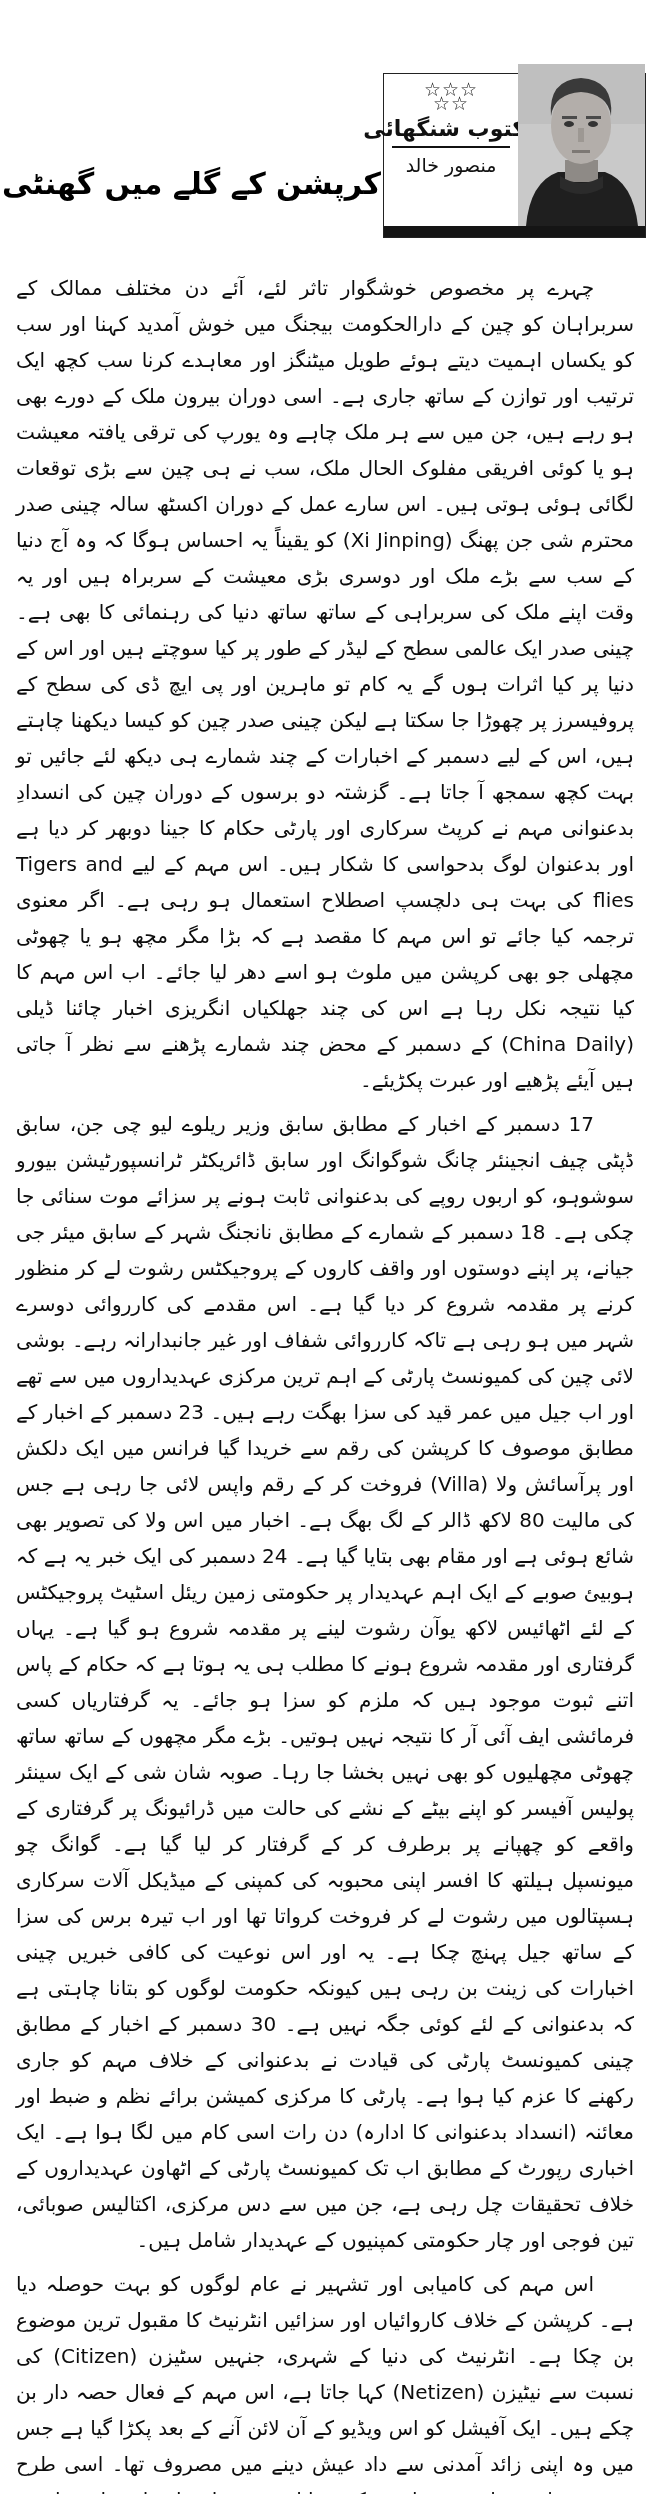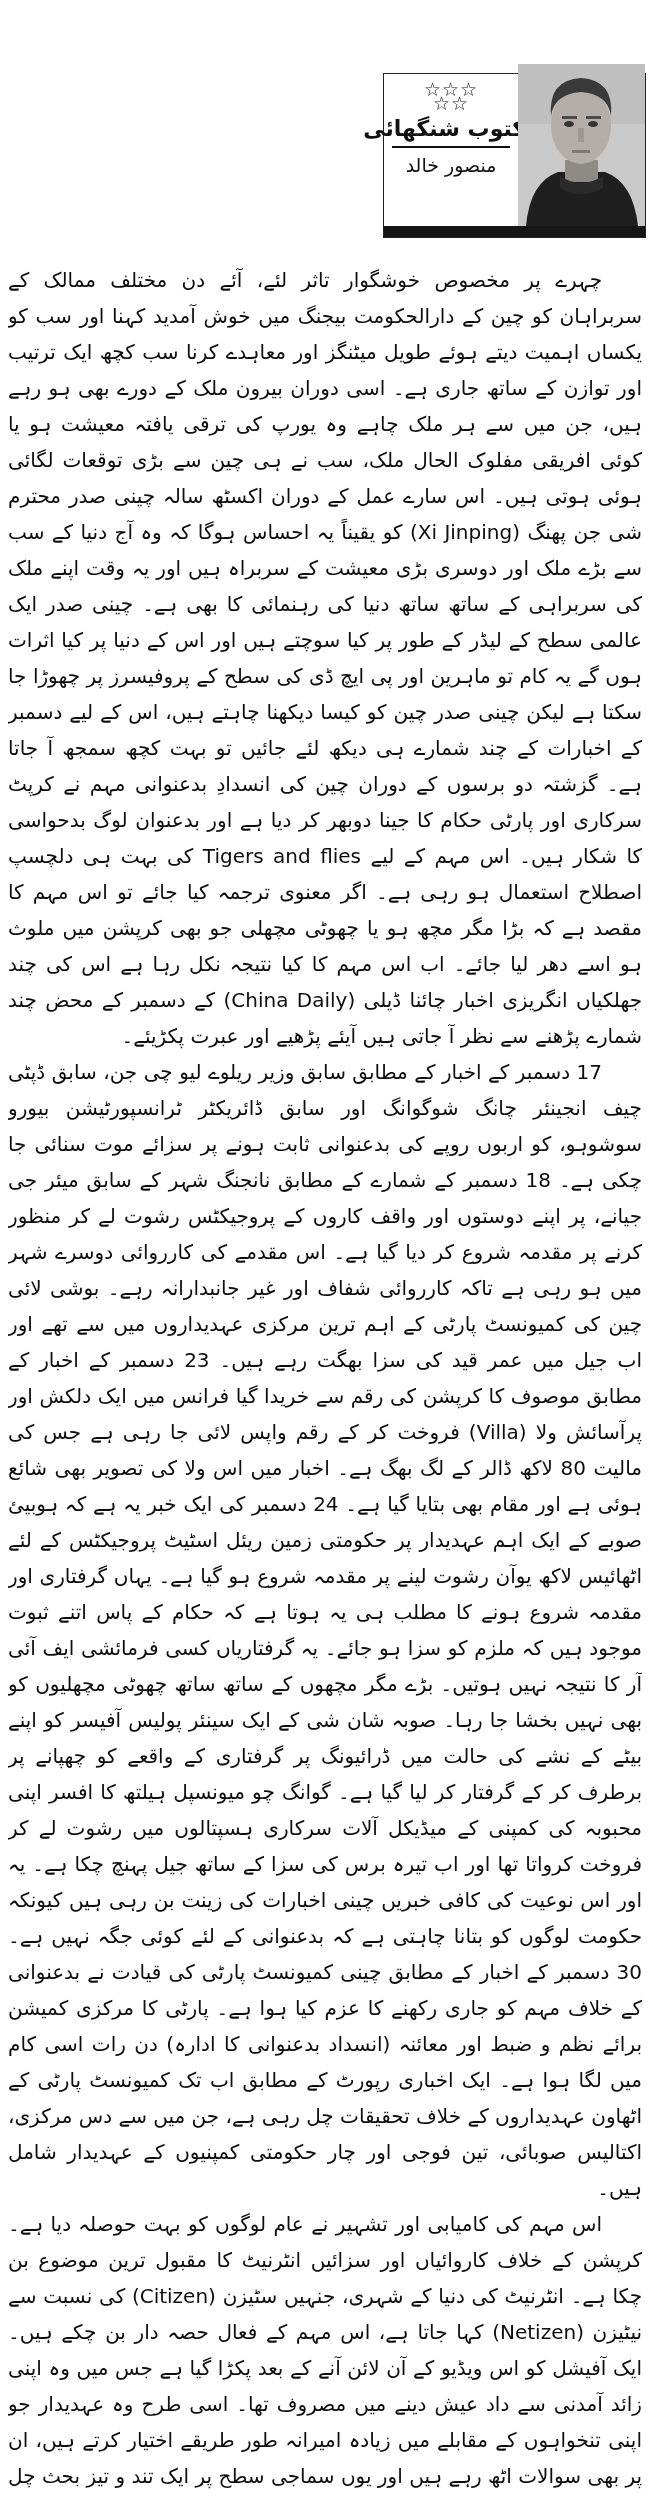--- a/index.html
+++ b/index.html
@@ -92,21 +92,21 @@
     width: 634px;
     height: 2232px;
     overflow: hidden;
     direction: rtl;
     text-align: justify;
     font-size: 20px;
     line-height: 36px;
     color: #0d0d0d;
   }
   .article p {
-    margin: 0;
+    margin: 8px;
     text-indent: 40px;
   }
 </style>
 </head>
 <body>
 
 <div class="page">
 
   <div class="masthead">
     <div class="masthead-left">
@@ -137,20 +137,21 @@
         <ellipse cx="51" cy="60" rx="5" ry="3" fill="#333"></ellipse>
         <ellipse cx="75" cy="60" rx="5" ry="3" fill="#333"></ellipse>
 
         <rect x="60" y="64" width="6" height="14" fill="#9d9893"></rect>
         <rect x="54" y="86" width="18" height="3" fill="#7d7874"></rect>
       </svg>
     </div>
     <div class="masthead-bar"></div>
   </div>
 
+  <div class="headline">کرپشن کے گلے میں گھنٹی</div>
 
   <div class="article">
     <p>چہرے پر مخصوص خوشگوار تاثر لئے، آئے دن مختلف ممالک کے سربراہان کو چین کے دارالحکومت بیجنگ میں خوش آمدید کہنا اور سب کو یکساں اہمیت دیتے ہوئے طویل میٹنگز اور معاہدے کرنا سب کچھ ایک ترتیب اور توازن کے ساتھ جاری ہے۔ اسی دوران بیرون ملک کے دورے بھی ہو رہے ہیں، جن میں سے ہر ملک چاہے وہ یورپ کی ترقی یافتہ معیشت ہو یا کوئی افریقی مفلوک الحال ملک، سب نے ہی چین سے بڑی توقعات لگائی ہوئی ہوتی ہیں۔ اس سارے عمل کے دوران اکسٹھ سالہ چینی صدر محترم شی جن پھنگ (Xi Jinping) کو یقیناً یہ احساس ہوگا کہ وہ آج دنیا کے سب سے بڑے ملک اور دوسری بڑی معیشت کے سربراہ ہیں اور یہ وقت اپنے ملک کی سربراہی کے ساتھ ساتھ دنیا کی رہنمائی کا بھی ہے۔ چینی صدر ایک عالمی سطح کے لیڈر کے طور پر کیا سوچتے ہیں اور اس کے دنیا پر کیا اثرات ہوں گے یہ کام تو ماہرین اور پی ایچ ڈی کی سطح کے پروفیسرز پر چھوڑا جا سکتا ہے لیکن چینی صدر چین کو کیسا دیکھنا چاہتے ہیں، اس کے لیے دسمبر کے اخبارات کے چند شمارے ہی دیکھ لئے جائیں تو بہت کچھ سمجھ آ جاتا ہے۔ گزشتہ دو برسوں کے دوران چین کی انسدادِ بدعنوانی مہم نے کرپٹ سرکاری اور پارٹی حکام کا جینا دوبھر کر دیا ہے اور بدعنوان لوگ بدحواسی کا شکار ہیں۔ اس مہم کے لیے Tigers and flies کی بہت ہی دلچسپ اصطلاح استعمال ہو رہی ہے۔ اگر معنوی ترجمہ کیا جائے تو اس مہم کا مقصد ہے کہ بڑا مگر مچھ ہو یا چھوٹی مچھلی جو بھی کرپشن میں ملوث ہو اسے دھر لیا جائے۔ اب اس مہم کا کیا نتیجہ نکل رہا ہے اس کی چند جھلکیاں انگریزی اخبار چائنا ڈیلی (China Daily) کے دسمبر کے محض چند شمارے پڑھنے سے نظر آ جاتی ہیں آیئے پڑھیے اور عبرت پکڑیئے۔</p>
     <p>17 دسمبر کے اخبار کے مطابق سابق وزیر ریلوے لیو چی جن، سابق ڈپٹی چیف انجینئر چانگ شوگوانگ اور سابق ڈائریکٹر ٹرانسپورٹیشن بیورو سوشوہو، کو اربوں روپے کی بدعنوانی ثابت ہونے پر سزائے موت سنائی جا چکی ہے۔ 18 دسمبر کے شمارے کے مطابق نانجنگ شہر کے سابق میئر جی جیانے، پر اپنے دوستوں اور واقف کاروں کے پروجیکٹس رشوت لے کر منظور کرنے پر مقدمہ شروع کر دیا گیا ہے۔ اس مقدمے کی کارروائی دوسرے شہر میں ہو رہی ہے تاکہ کارروائی شفاف اور غیر جانبدارانہ رہے۔ بوشی لائی چین کی کمیونسٹ پارٹی کے اہم ترین مرکزی عہدیداروں میں سے تھے اور اب جیل میں عمر قید کی سزا بھگت رہے ہیں۔ 23 دسمبر کے اخبار کے مطابق موصوف کا کرپشن کی رقم سے خریدا گیا فرانس میں ایک دلکش اور پرآسائش ولا (Villa) فروخت کر کے رقم واپس لائی جا رہی ہے جس کی مالیت 80 لاکھ ڈالر کے لگ بھگ ہے۔ اخبار میں اس ولا کی تصویر بھی شائع ہوئی ہے اور مقام بھی بتایا گیا ہے۔ 24 دسمبر کی ایک خبر یہ ہے کہ ہوبیئ صوبے کے ایک اہم عہدیدار پر حکومتی زمین ریئل اسٹیٹ پروجیکٹس کے لئے اٹھائیس لاکھ یوآن رشوت لینے پر مقدمہ شروع ہو گیا ہے۔ یہاں گرفتاری اور مقدمہ شروع ہونے کا مطلب ہی یہ ہوتا ہے کہ حکام کے پاس اتنے ثبوت موجود ہیں کہ ملزم کو سزا ہو جائے۔ یہ گرفتاریاں کسی فرمائشی ایف آئی آر کا نتیجہ نہیں ہوتیں۔ بڑے مگر مچھوں کے ساتھ ساتھ چھوٹی مچھلیوں کو بھی نہیں بخشا جا رہا۔ صوبہ شان شی کے ایک سینئر پولیس آفیسر کو اپنے بیٹے کے نشے کی حالت میں ڈرائیونگ پر گرفتاری کے واقعے کو چھپانے پر برطرف کر کے گرفتار کر لیا گیا ہے۔ گوانگ چو میونسپل ہیلتھ کا افسر اپنی محبوبہ کی کمپنی کے میڈیکل آلات سرکاری ہسپتالوں میں رشوت لے کر فروخت کرواتا تھا اور اب تیرہ برس کی سزا کے ساتھ جیل پہنچ چکا ہے۔ یہ اور اس نوعیت کی کافی خبریں چینی اخبارات کی زینت بن رہی ہیں کیونکہ حکومت لوگوں کو بتانا چاہتی ہے کہ بدعنوانی کے لئے کوئی جگہ نہیں ہے۔ 30 دسمبر کے اخبار کے مطابق چینی کمیونسٹ پارٹی کی قیادت نے بدعنوانی کے خلاف مہم کو جاری رکھنے کا عزم کیا ہوا ہے۔ پارٹی کا مرکزی کمیشن برائے نظم و ضبط اور معائنہ (انسداد بدعنوانی کا ادارہ) دن رات اسی کام میں لگا ہوا ہے۔ ایک اخباری رپورٹ کے مطابق اب تک کمیونسٹ پارٹی کے اٹھاون عہدیداروں کے خلاف تحقیقات چل رہی ہے، جن میں سے دس مرکزی، اکتالیس صوبائی، تین فوجی اور چار حکومتی کمپنیوں کے عہدیدار شامل ہیں۔</p>
     <p>اس مہم کی کامیابی اور تشہیر نے عام لوگوں کو بہت حوصلہ دیا ہے۔ کرپشن کے خلاف کاروائیاں اور سزائیں انٹرنیٹ کا مقبول ترین موضوع بن چکا ہے۔ انٹرنیٹ کی دنیا کے شہری، جنہیں سٹیزن (Citizen) کی نسبت سے نیٹیزن (Netizen) کہا جاتا ہے، اس مہم کے فعال حصہ دار بن چکے ہیں۔ ایک آفیشل کو اس ویڈیو کے آن لائن آنے کے بعد پکڑا گیا ہے جس میں وہ اپنی زائد آمدنی سے داد عیش دینے میں مصروف تھا۔ اسی طرح وہ عہدیدار جو اپنی تنخواہوں کے مقابلے میں زیادہ امیرانہ طور طریقے اختیار کرتے ہیں، ان پر بھی سوالات اٹھ رہے ہیں اور یوں سماجی سطح پر ایک تند و تیز بحث چل پڑی ہے۔ اسی سلسلے میں ایک تحقیر آمیز اصطلاح (Naked official) ان بے شرم عہدیداروں کے لیے استعمال ہو رہی ہے جو اپنا خاندان اس امید پر پہلے ہی باہر منتقل کر دیتے ہیں کہ ایک دن سارا مال لے کر خود بھی باہر فرار ہو جائیں۔ اب ان لوگوں کے لیے راستے بند ہو رہے ہیں کیونکہ سب کی جائدادوں اور اہل و عیال (جو کہ چین میں مختصر ہی ہوتا ہے) کے ریکارڈ رکھے جا رہے ہیں جہاں انہیں اپنے بچوں کی بیرون ملک تعلیم تک کا حساب کتاب دینا پڑتا ہے۔</p>
 
   </div>
 
 </div>
 

